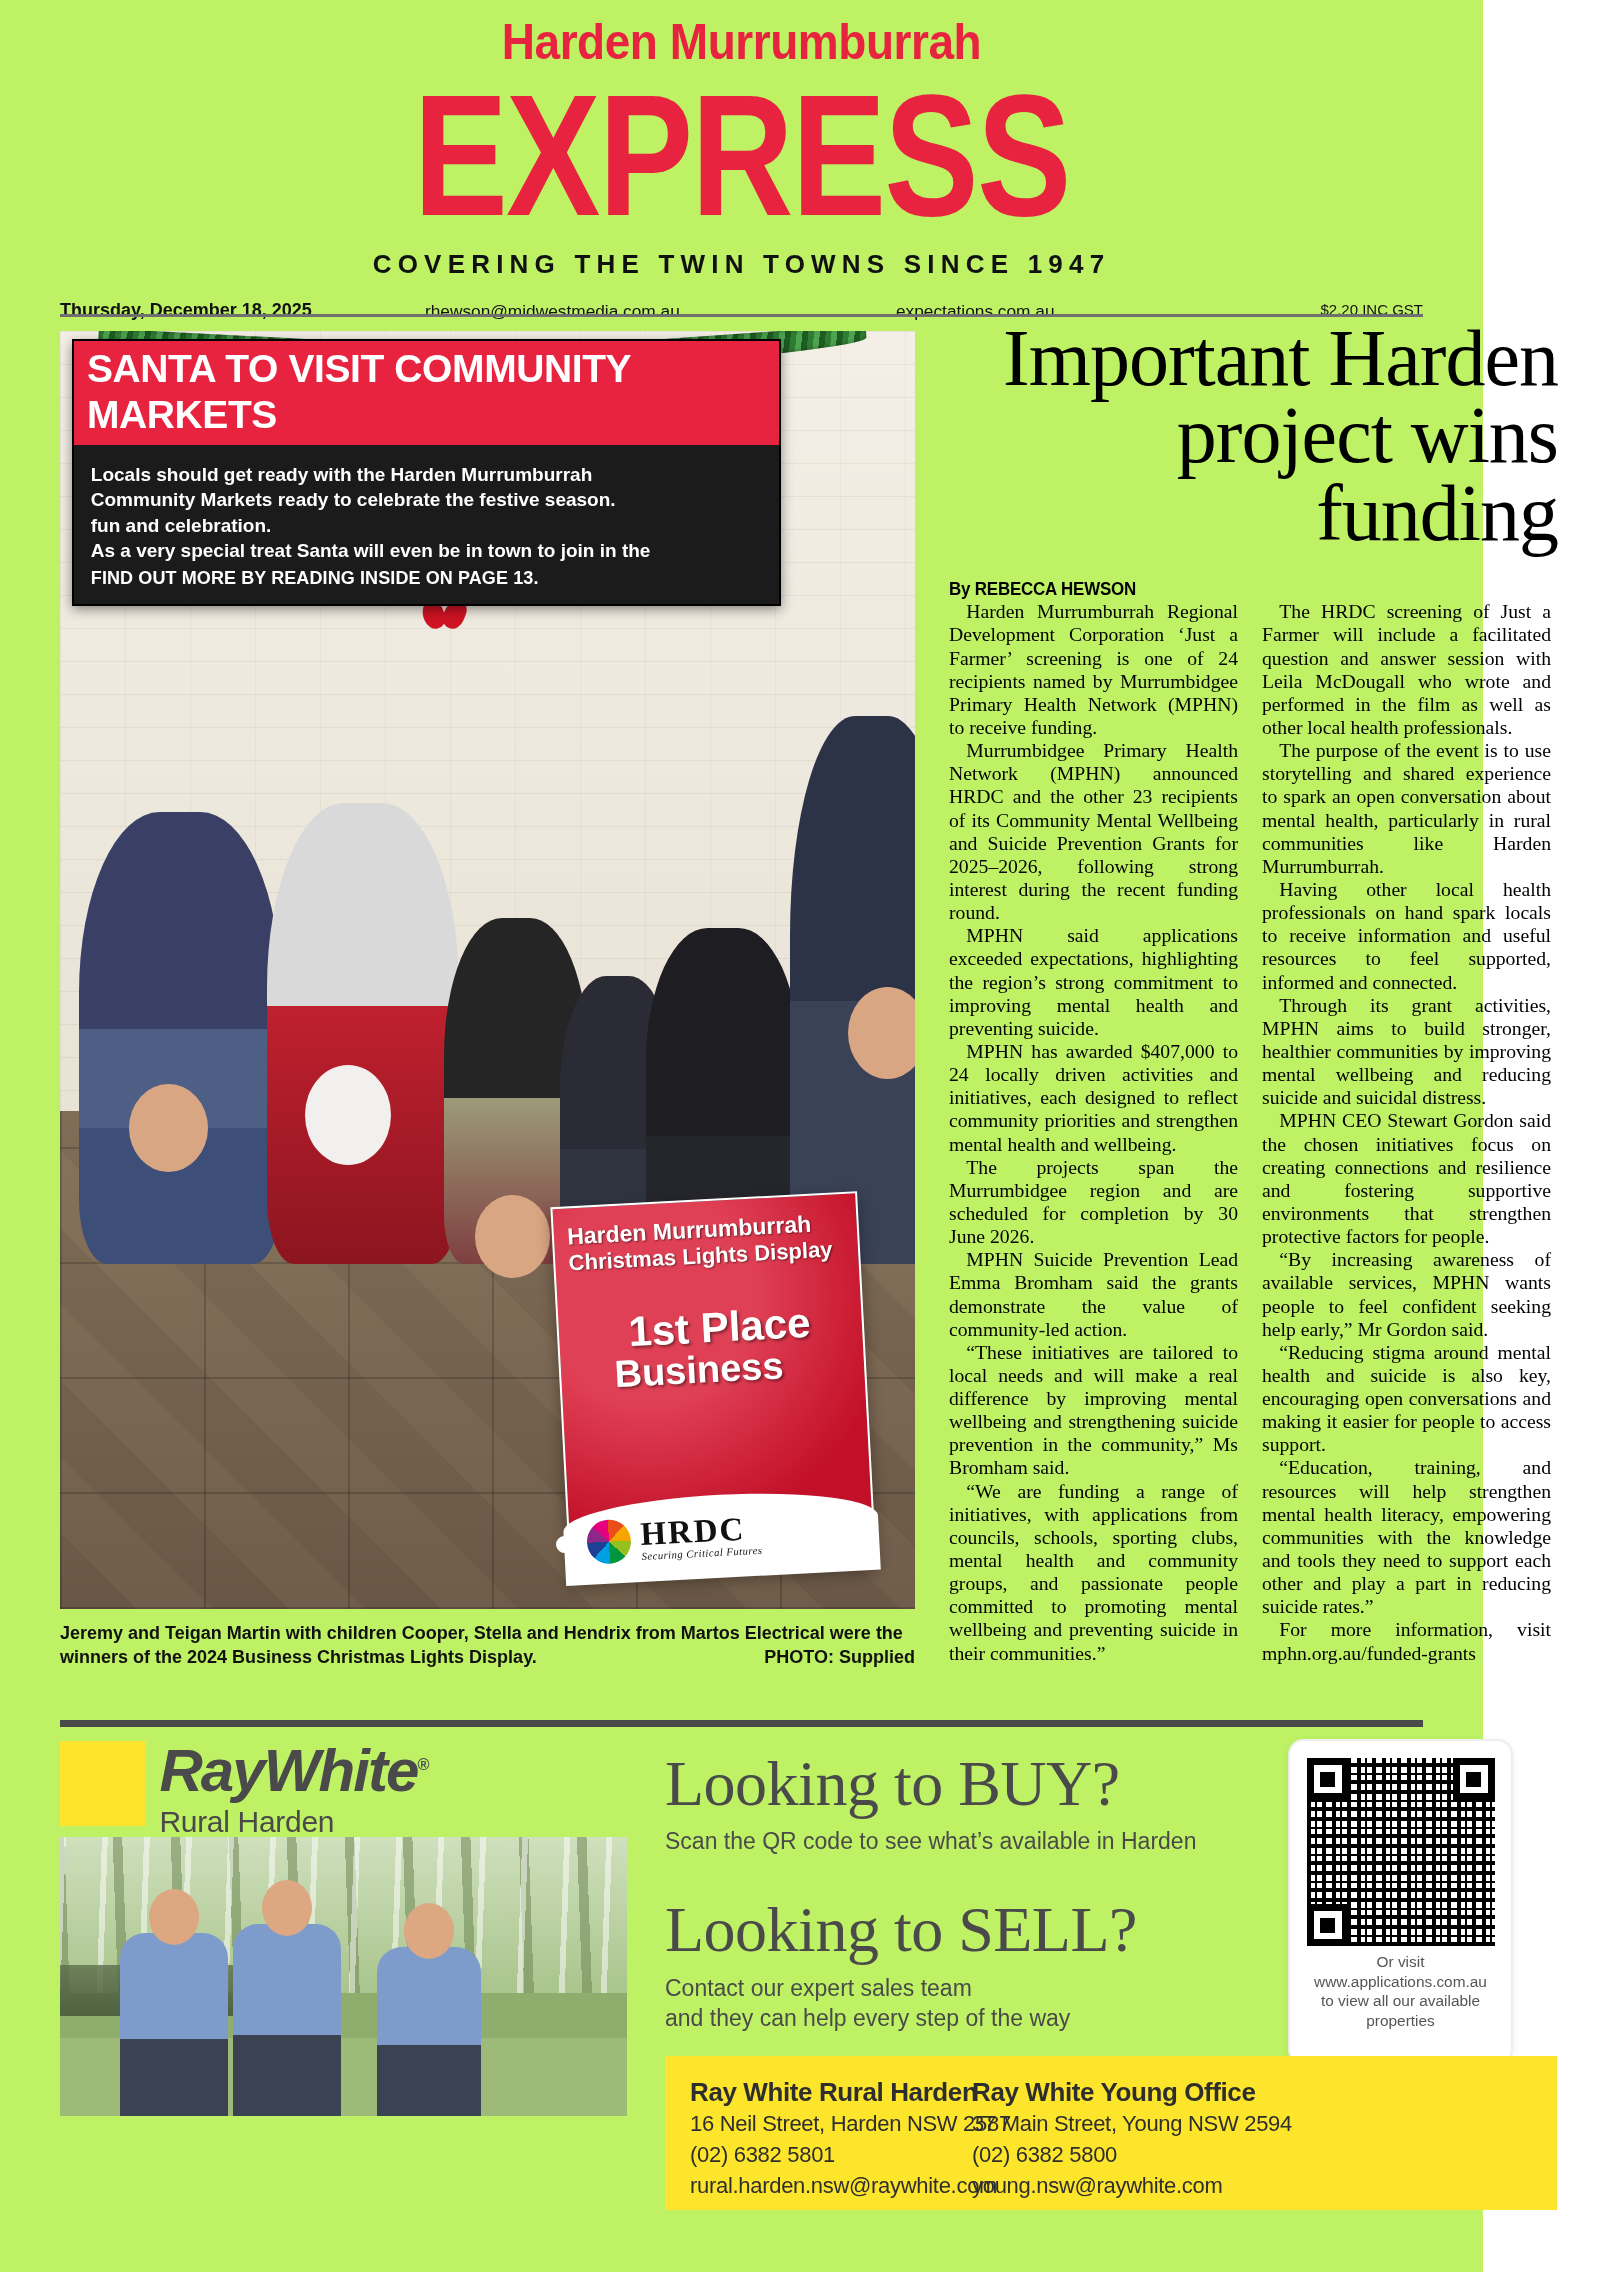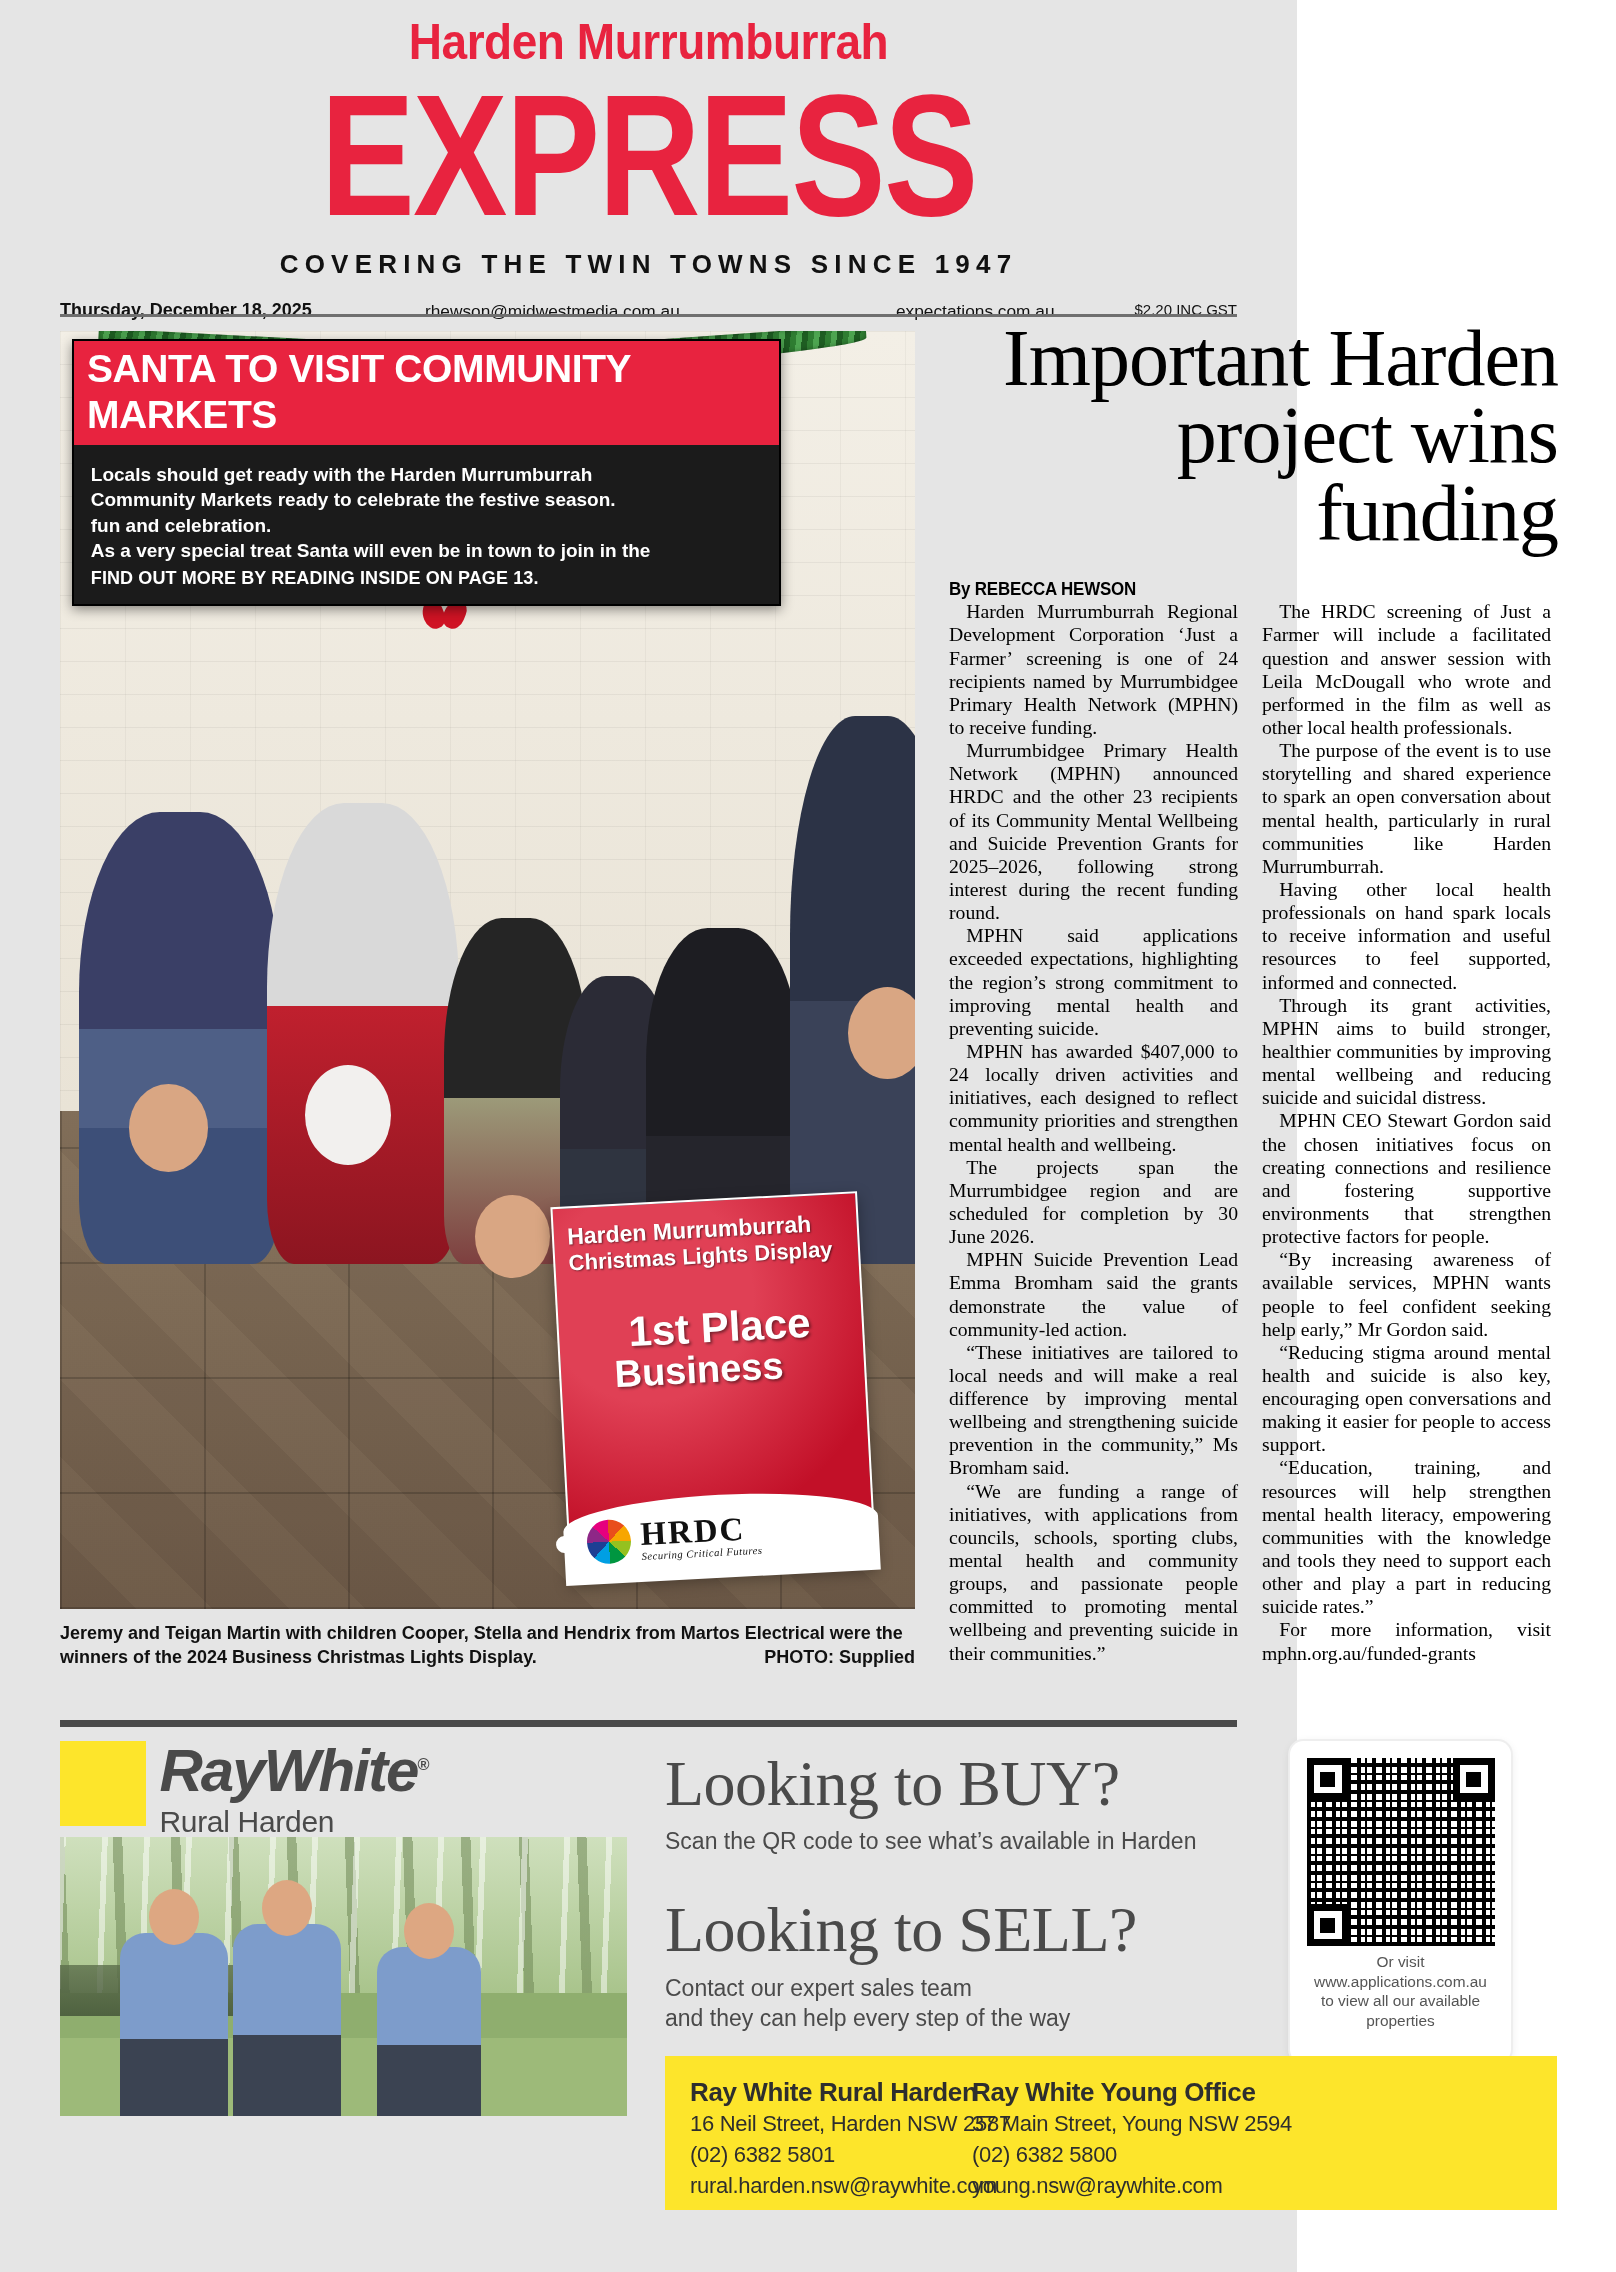--- a/index.html
+++ b/index.html
@@ -3,21 +3,21 @@
 <meta charset="utf-8">
 <style>
   * { box-sizing: border-box; margin: 0; padding: 0; }
   html, body {
     width: 1617px;
     height: 2272px;
     background: #ffffff;
     font-family: "Liberation Sans", sans-serif;
     overflow: hidden;
   }
-  .page { position: relative; width: 1297px; height: 2272px; background:#e5e5e5; }
+  .page { position: relative; width: 1483px; height: 2272px; background:#bef264; }
 
   
   .masthead { text-align: center; padding-top: 17.3px; }
   .masthead-kicker {
     color: #e8233f;
     font-family: "Liberation Sans", sans-serif;
     font-weight: 700;
     font-size: 50px;
     letter-spacing: -0.5px;
     line-height: 1;

